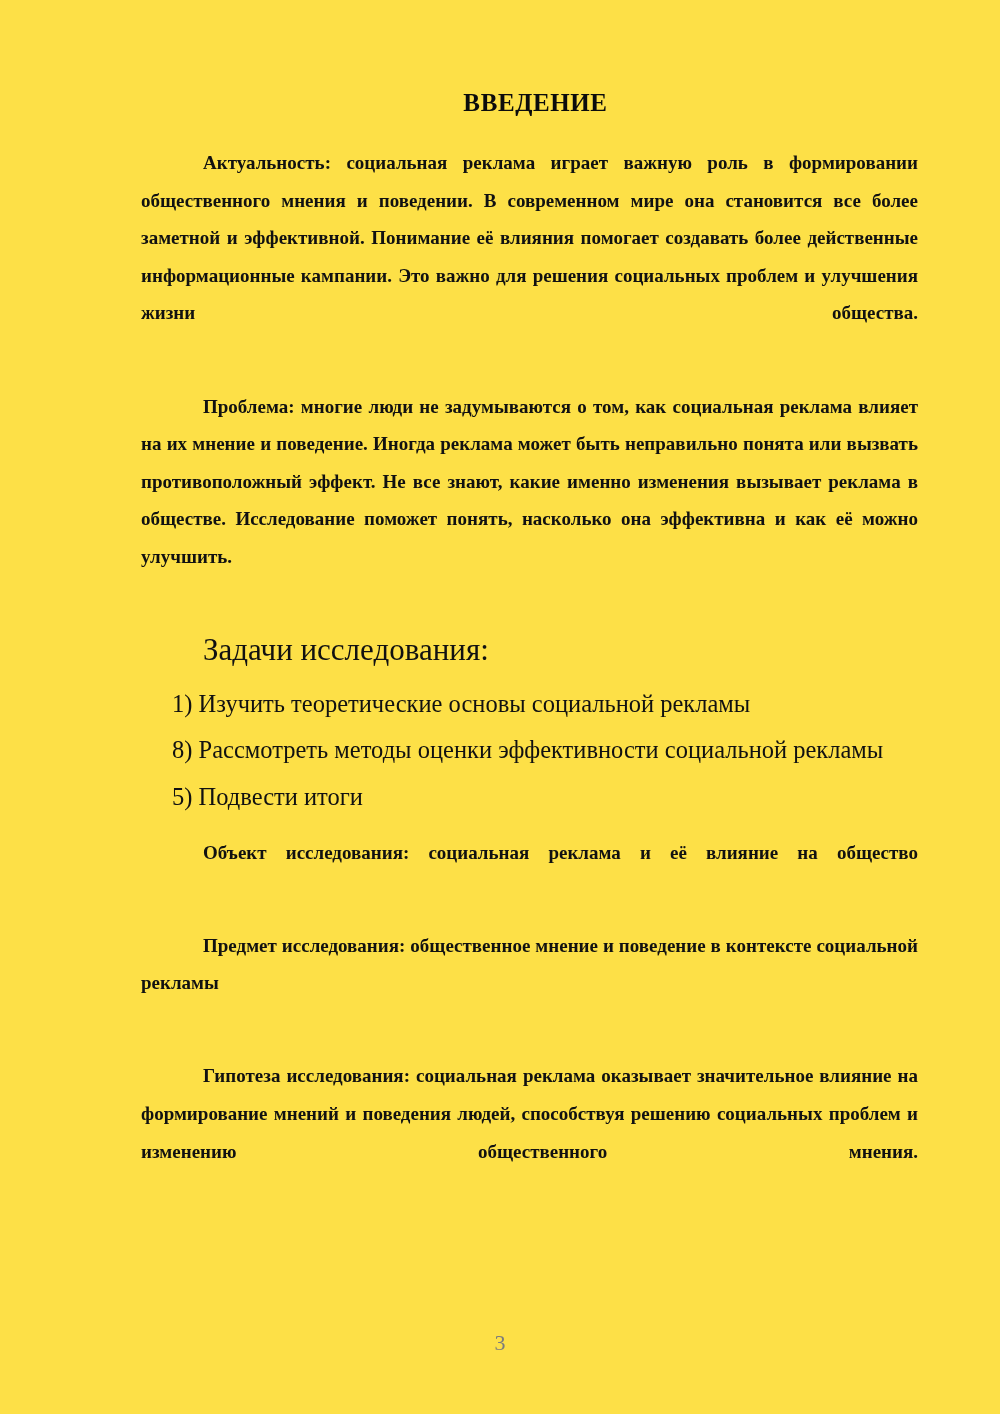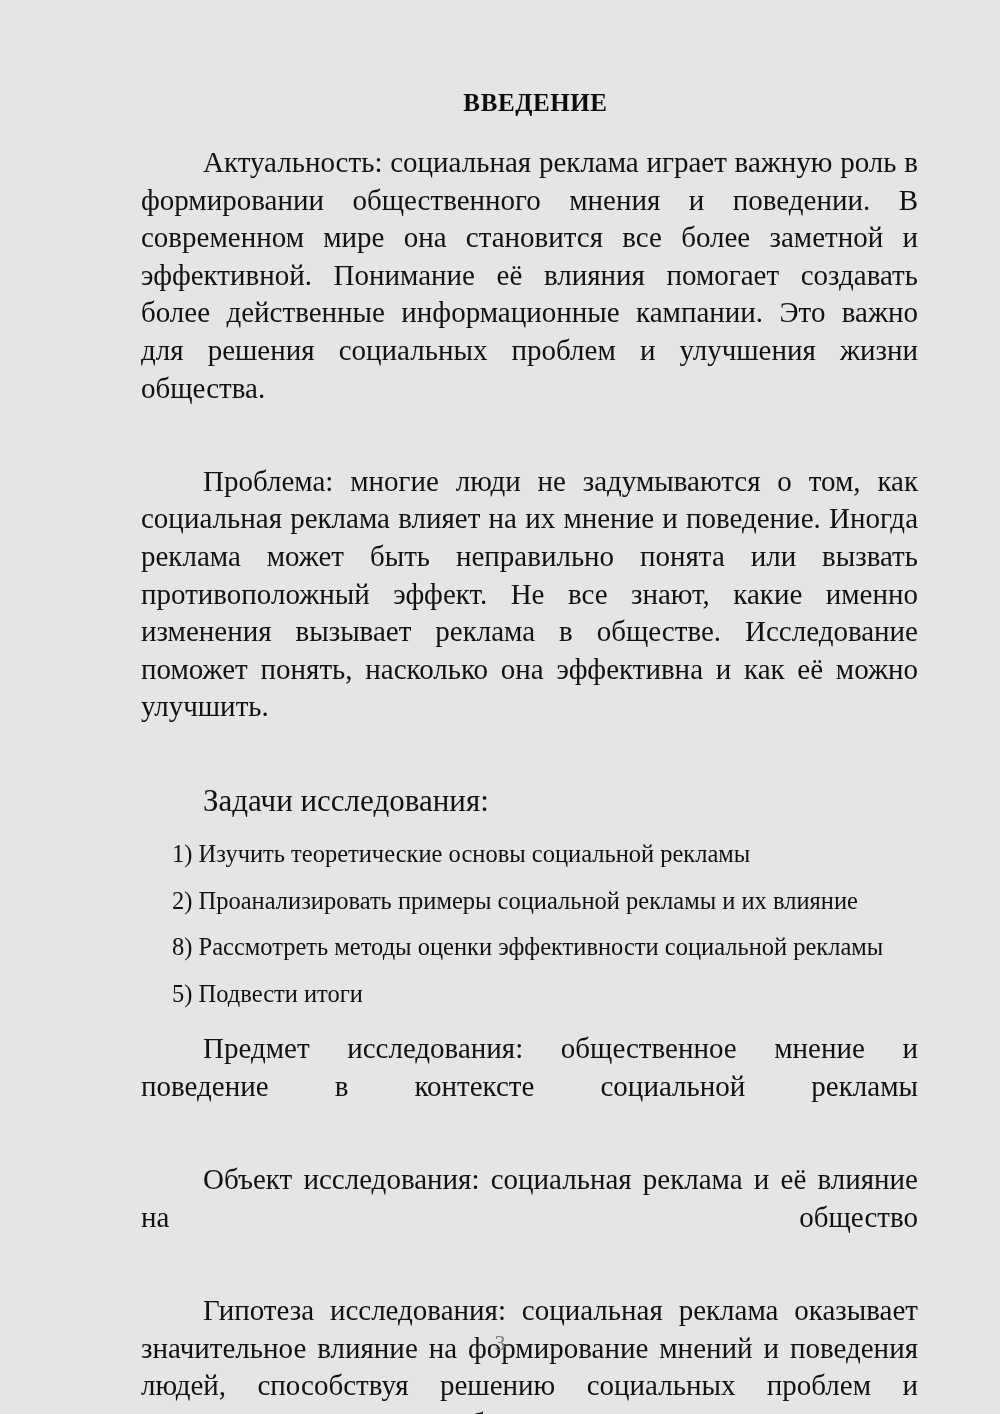--- a/index.html
+++ b/index.html
@@ -14,21 +14,21 @@
     font-family: "Liberation Serif", "DejaVu Serif", serif;
     color: #111111;
     -webkit-font-smoothing: antialiased;
   }
 
   .page {
     position: relative;
     width: 1000px;
     height: 1414px;
     box-sizing: border-box;
-    background: #e5e5e5;
+    background: #fde047;
     overflow: hidden;
   }
 
   .content {
     position: absolute;
     left: 141px;
     top: 88px;
     width: 789px;
   }
 
@@ -36,28 +36,29 @@
     font-size: 25px;
     font-weight: bold;
     text-align: center;
     letter-spacing: 0.6px;
     line-height: 1.2;
     margin: 0 0 26px 0;
     color: #0c0c0c;
   }
 
   .para {
-    font-size: 29px;
+    font-size: 19px;
     line-height: 37.6px;
     text-align: justify;
     text-justify: inter-word;
     text-indent: 62px;
     margin: 0 12px 18px 0;
     color: #111111;
     hyphens: none;
+    font-weight: bold;
   }
 
   
   .para::after {
     content: "";
     display: inline-block;
     width: 100%;
   }
 
   .list-heading {
@@ -105,28 +106,27 @@
 
     <p class="para">Актуальность: социальная реклама играет важную роль в формировании общественного мнения и поведении. В современном мире она становится все более заметной и эффективной. Понимание её влияния помогает создавать более действенные информационные кампании. Это важно для решения социальных проблем и улучшения жизни общества.</p>
 
     <p class="para">Проблема: многие люди не задумываются о том, как социальная реклама влияет на их мнение и поведение. Иногда реклама может быть неправильно понята или вызвать противоположный эффект. Не все знают, какие именно изменения вызывает реклама в обществе. Исследование поможет понять, насколько она эффективна и как её можно улучшить.</p>
 
 
     <div class="list-heading">Задачи исследования:</div>
 
     <ol class="task-list">
       <li class="task-item">1) Изучить теоретические основы социальной рекламы</li>
-      <li class="task-item">2) Проанализировать примеры социальной рекламы и их влияние</li>
       <li class="task-item">8) Рассмотреть методы оценки эффективности социальной рекламы</li>
       <li class="task-item">5) Подвести итоги</li>
     </ol>
 
+    <p class="para">Объект исследования: социальная реклама и её влияние на общество</p>
+
     <p class="para">Предмет исследования: общественное мнение и поведение в контексте социальной рекламы</p>
-
-    <p class="para">Объект исследования: социальная реклама и её влияние на общество</p>
 
     <p class="para">Гипотеза исследования: социальная реклама оказывает значительное влияние на формирование мнений и поведения людей, способствуя решению социальных проблем и изменению общественного мнения.</p>
 
   </div>
 
   <div class="page-number">3</div>
 
 </div>
 
 </body></html>

